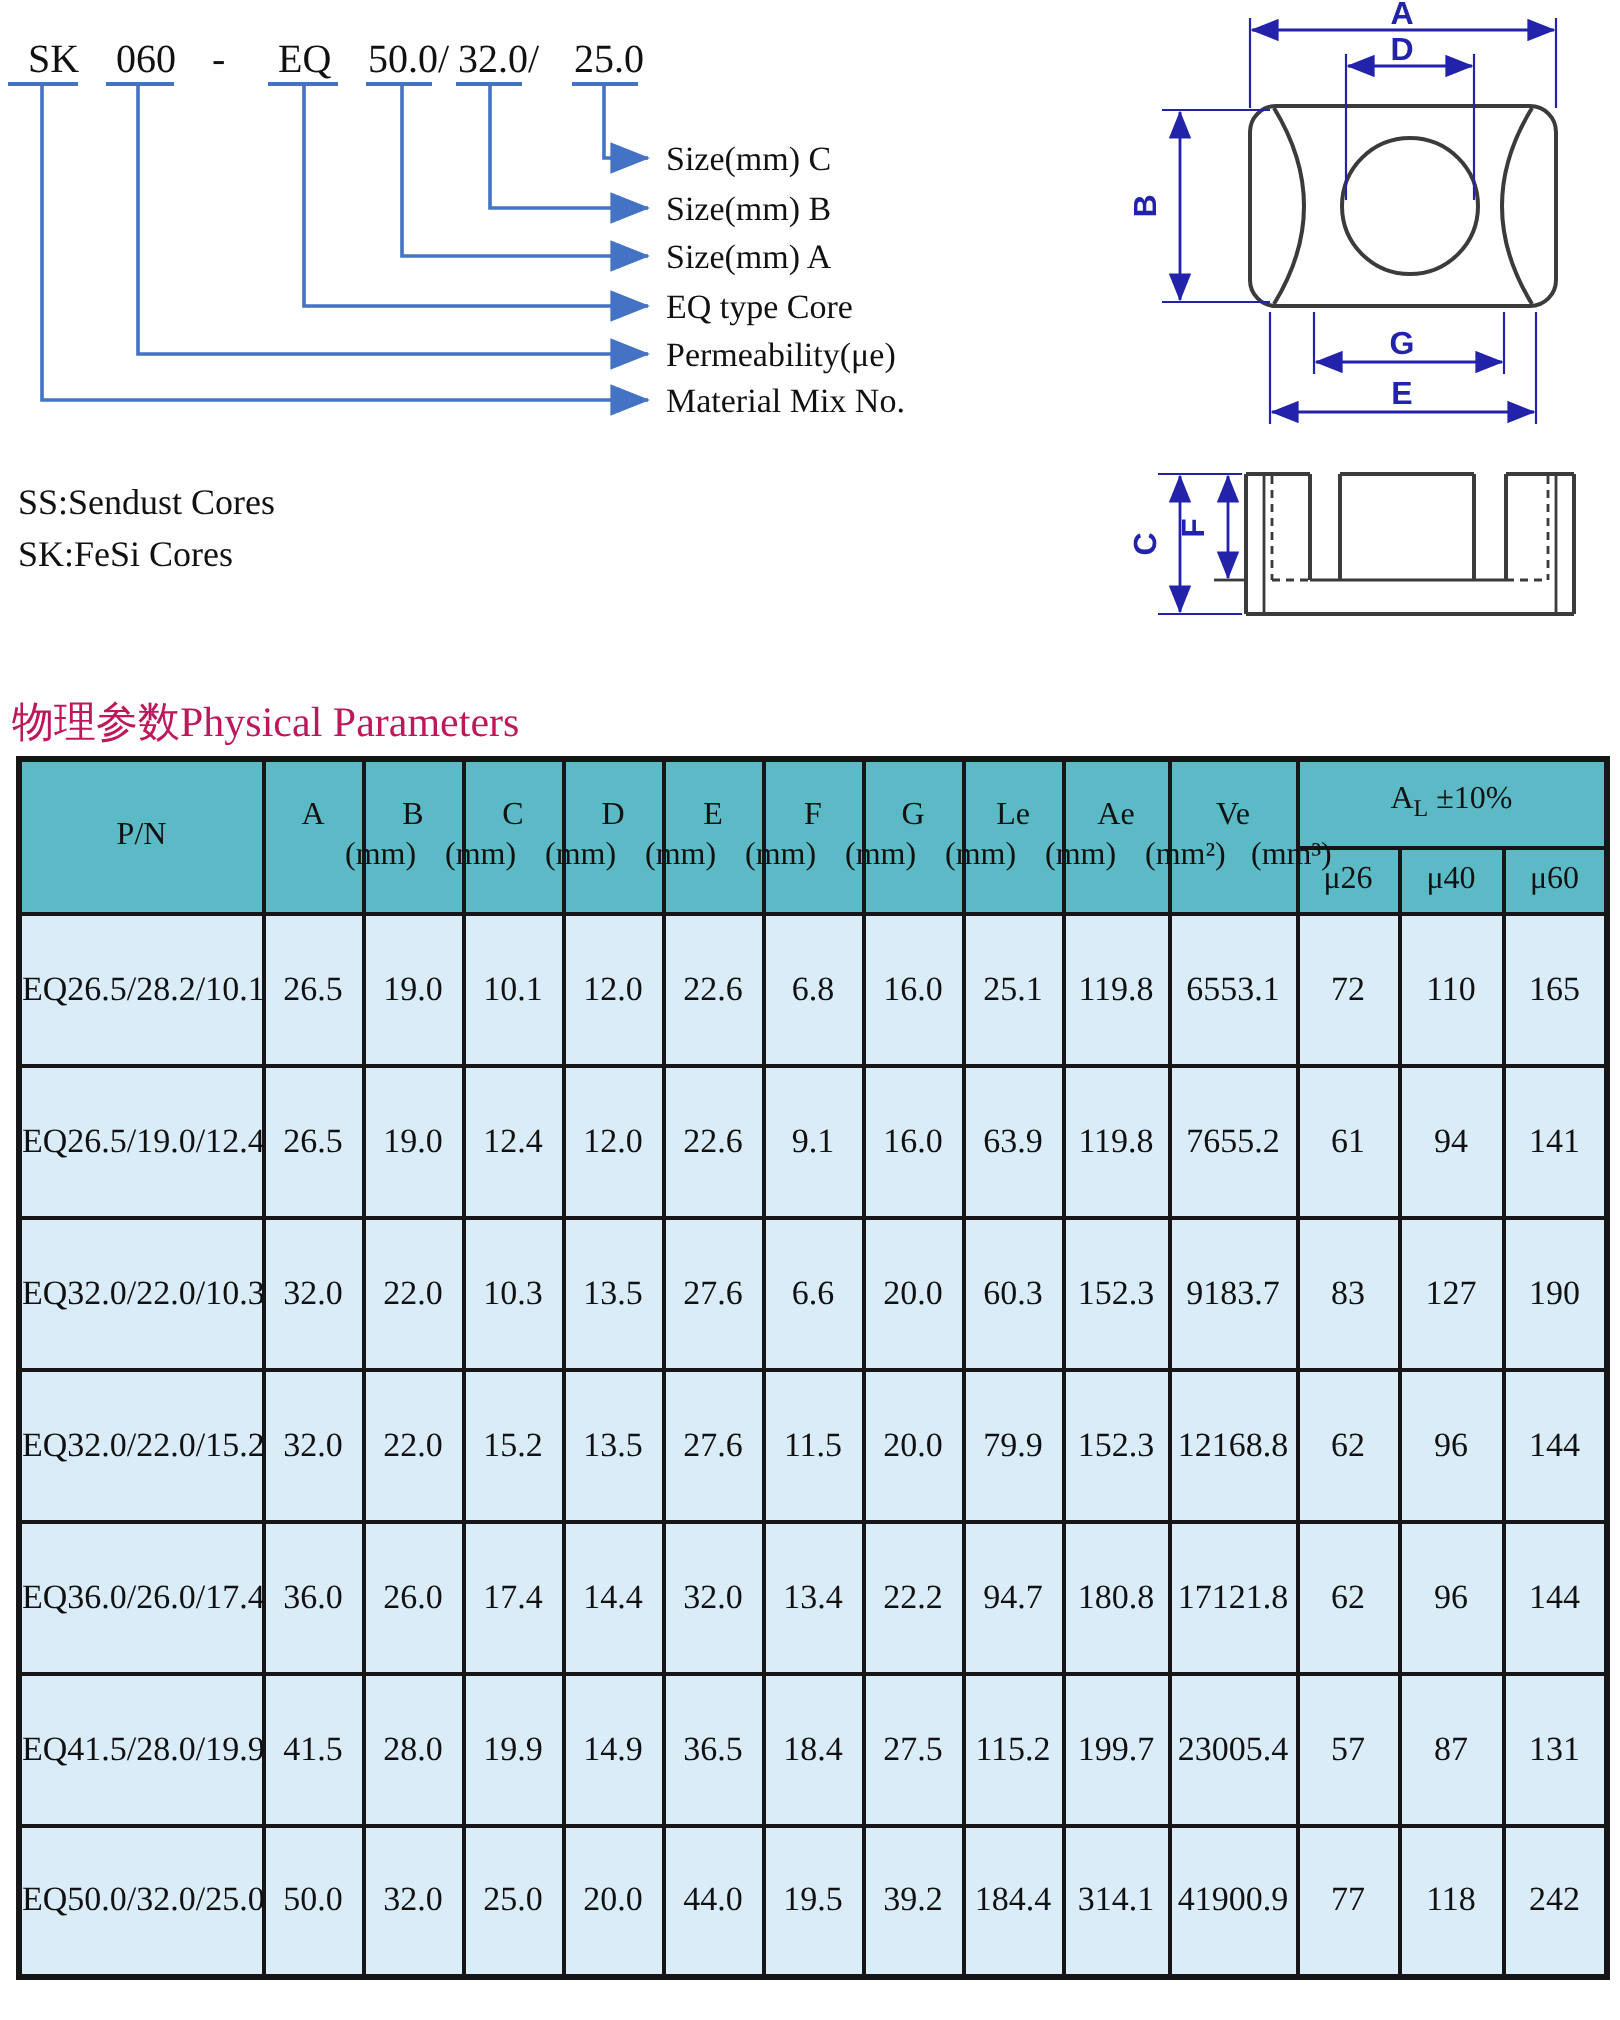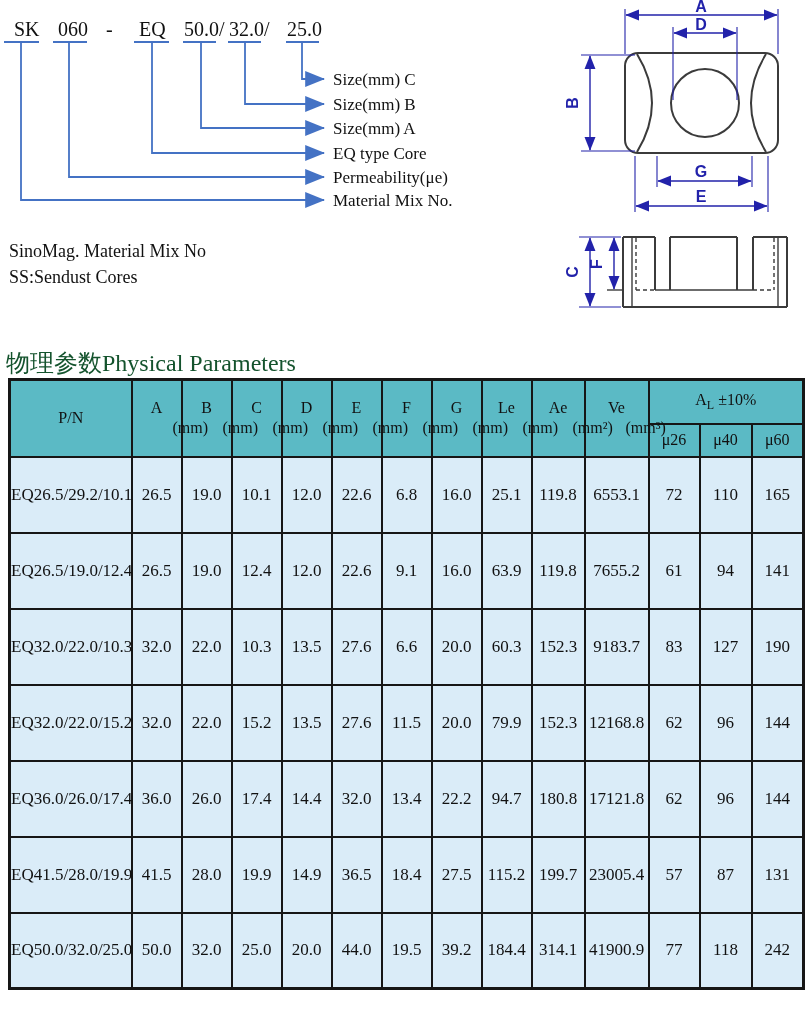--- a/index.html
+++ b/index.html
@@ -26,21 +26,21 @@
   .outl{stroke:var(--outline);stroke-width:2;fill:none;}
   .outl-thin{stroke:var(--outline);stroke-width:1.4;fill:none;}
   .dash{stroke-dasharray:4 3;}
   .dim{stroke:var(--dim-blue);stroke-width:1.4;fill:none;}
   .dim-ext{stroke:var(--dim-blue);stroke-width:1.1;fill:none;}
   .dim-lab{font-family:"Liberation Sans","DejaVu Sans",sans-serif;font-size:16px;font-weight:bold;fill:var(--dim-blue);}
 
   .notes{position:absolute;left:9px;top:238px;font-size:18px;line-height:26px;}
   .notes div{white-space:nowrap;}
 
-  .section-title{position:absolute;left:6px;top:347px;font-size:24px;color:#14532d;}
+  .section-title{position:absolute;left:6px;top:347px;font-size:21px;color:#be185d;}
 
   .param-table{position:absolute;left:8px;top:378px;width:795px;border-collapse:collapse;
                table-layout:fixed;border:3px solid var(--border);}
   .param-table th,.param-table td{border:2px solid var(--border);text-align:center;
                vertical-align:middle;font-weight:normal;padding:0;}
   .param-table thead th{background:var(--header-bg);font-size:16px;}
   .param-table tbody td{background:var(--cell-bg);font-size:17px;height:76px;}
   .hdr-name{display:block;line-height:20px;}
   .hdr-unit{display:block;line-height:20px;margin-left:40px;}
   .row-h1{height:44px;}
@@ -169,22 +169,22 @@
     <text class="dim-lab" text-anchor="middle" transform="translate(23,272) rotate(-90)">C</text>
   </g>
 
   <g>
     <line class="dim" x1="59" y1="238" x2="59" y2="289" marker-start="url(#arD)" marker-end="url(#arD)"></line>
     <text class="dim-lab" text-anchor="middle" transform="translate(47,264) rotate(-90)">F</text>
   </g>
 </svg>
 
 <div class="notes">
-  <div>SinoMag. Material Mix No</div>
   <div>SS:Sendust Cores</div>
+  <div>SK:FeSi Cores</div>
 </div>
 
 <div class="section-title">物理参数Physical Parameters</div>
 
 <table class="param-table">
   <colgroup>
     <col style="width:122px">
     <col style="width:50px">
       <col style="width:50px">
       <col style="width:50px">
@@ -245,21 +245,21 @@
       <th colspan="3" class="al-head"><span>A</span><sub>L</sub><span> ±10%</span></th>
     </tr>
     <tr class="row-h2">
       <th>μ26</th>
       <th>μ40</th>
       <th>μ60</th>
     </tr>
   </thead>
   <tbody>
       <tr>
-        <td>EQ26.5/29.2/10.1</td>
+        <td>EQ26.5/28.2/10.1</td>
         <td>26.5</td>
         <td>19.0</td>
         <td>10.1</td>
         <td>12.0</td>
         <td>22.6</td>
         <td>6.8</td>
         <td>16.0</td>
         <td>25.1</td>
         <td>119.8</td>
         <td>6553.1</td>

